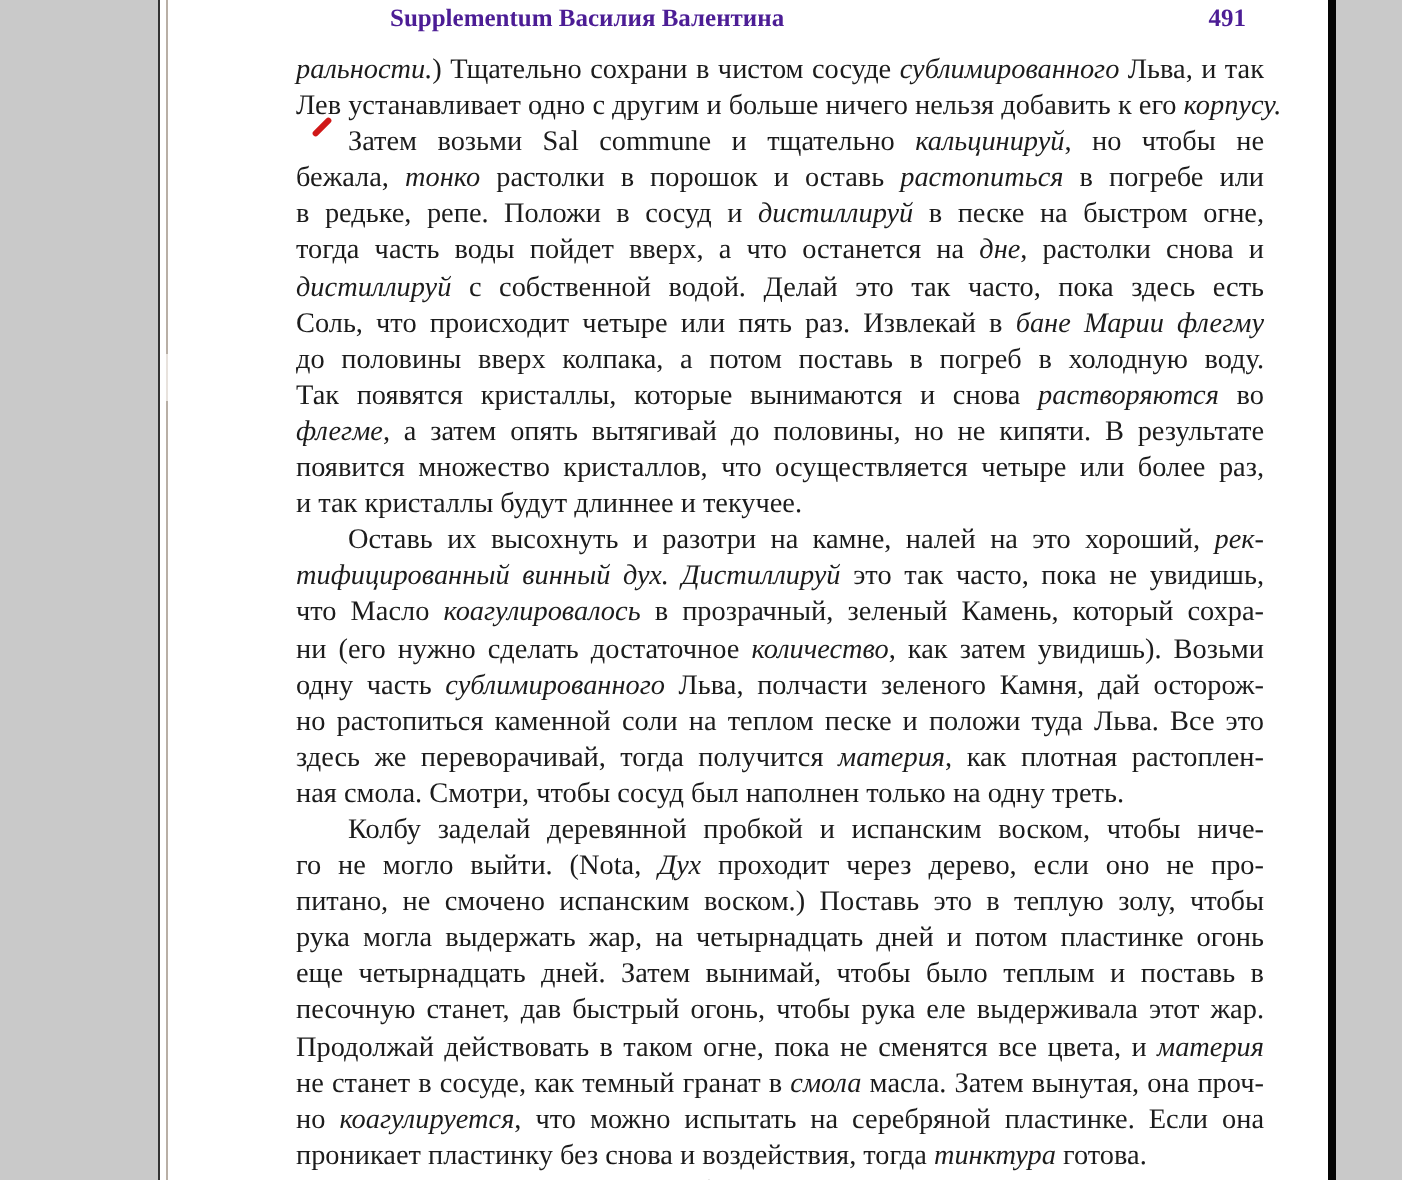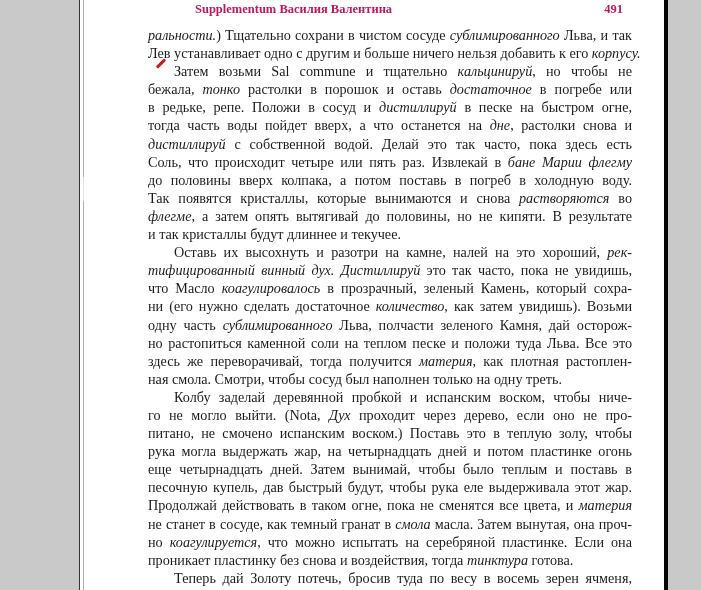--- a/index.html
+++ b/index.html
@@ -18,21 +18,21 @@
   .page .scanline {
     position: absolute; left: 3px; top: 0; width: 1px; height: 590px;
     background: linear-gradient(#8a7a6a 0 30%, #d8cfc6 30% 34%, #8a7a6a 34% 100%);
     opacity: 0.6;
   }
   .right-edge {
     position: absolute; left: 664px; top: 0; width: 4px; height: 590px; background: #050505;
   }
   .header {
     position: absolute; top: 2px; left: 195px; width: 440px; height: 16px;
-    font-size: 12.5px; font-weight: bold; color: #be185d;
+    font-size: 12.5px; font-weight: bold; color: #4c1d95;
   }
   .header .title { position: absolute; left: 0; }
   .header .pgnum { position: absolute; right: 12px; }
   .text {
     position: absolute; left: 148px; top: 26px; width: 484px;
     font-size: 14.2px; line-height: 18.1px; color: #1c1c1c;
   }
   .line { white-space: nowrap; text-align: justify; text-align-last: justify; height: 18.1px; overflow: visible; }
   .line.last { text-align-last: left; }
   .line.indent { padding-left: 26px; }
@@ -54,41 +54,42 @@
   <span class="title">Supplementum Василия Валентина</span>
   <span class="pgnum">491</span>
 </div>
 
 <div class="pen-mark"></div>
 
 <div class="text" id="body-text">
     <div class="line"><i>ральности.</i><span>) Тщательно сохрани в чистом сосуде </span><i>сублимированного</i><span> Льва, и так</span></div>
     <div class="line last"><span>Лев устанавливает одно с другим и больше ничего нельзя добавить к его </span><i>корпусу.</i></div>
     <div class="line indent"><span>Затем возьми Sal commune и тщательно </span><i>кальцинируй</i><span>, но чтобы не</span></div>
-    <div class="line"><span>бежала, </span><i>тонко</i><span> растолки в порошок и оставь </span><i>достаточное</i><span> в погребе или</span></div>
+    <div class="line"><span>бежала, </span><i>тонко</i><span> растолки в порошок и оставь </span><i>растопиться</i><span> в погребе или</span></div>
     <div class="line"><span>в редьке, репе. Положи в сосуд и </span><i>дистиллируй</i><span> в песке на быстром огне,</span></div>
     <div class="line"><span>тогда часть воды пойдет вверх, а что останется на </span><i>дне</i><span>, растолки снова и</span></div>
     <div class="line"><i>дистиллируй</i><span> с собственной водой. Делай это так часто, пока здесь есть</span></div>
     <div class="line"><span>Соль, что происходит четыре или пять раз. Извлекай в </span><i>бане Марии флегму</i></div>
     <div class="line"><span>до половины вверх колпака, а потом поставь в погреб в холодную воду.</span></div>
     <div class="line"><span>Так появятся кристаллы, которые вынимаются и снова </span><i>растворяются</i><span> во</span></div>
     <div class="line"><i>флегме</i><span>, а затем опять вытягивай до половины, но не кипяти. В результате</span></div>
+    <div class="line"><span>появится множество кристаллов, что осуществляется четыре или более раз,</span></div>
     <div class="line last"><span>и так кристаллы будут длиннее и текучее.</span></div>
     <div class="line indent"><span>Оставь их высохнуть и разотри на камне, налей на это хороший, </span><i>рек-</i></div>
     <div class="line"><i>тифицированный винный дух.</i><span> </span><i>Дистиллируй</i><span> это так часто, пока не увидишь,</span></div>
     <div class="line"><span>что Масло </span><i>коагулировалось</i><span> в прозрачный, зеленый Камень, который сохра-</span></div>
     <div class="line"><span>ни (его нужно сделать достаточное </span><i>количество</i><span>, как затем увидишь). Возьми</span></div>
     <div class="line"><span>одну часть </span><i>сублимированного</i><span> Льва, полчасти зеленого Камня, дай осторож-</span></div>
     <div class="line"><span>но растопиться каменной соли на теплом песке и положи туда Льва. Все это</span></div>
     <div class="line"><span>здесь же переворачивай, тогда получится </span><i>материя</i><span>, как плотная растоплен-</span></div>
     <div class="line last"><span>ная смола. Смотри, чтобы сосуд был наполнен только на одну треть.</span></div>
     <div class="line indent"><span>Колбу заделай деревянной пробкой и испанским воском, чтобы ниче-</span></div>
     <div class="line"><span>го не могло выйти. (Nota, </span><i>Дух</i><span> проходит через дерево, если оно не про-</span></div>
     <div class="line"><span>питано, не смочено испанским воском.) Поставь это в теплую золу, чтобы</span></div>
     <div class="line"><span>рука могла выдержать жар, на четырнадцать дней и потом пластинке огонь</span></div>
     <div class="line"><span>еще четырнадцать дней. Затем вынимай, чтобы было теплым и поставь в</span></div>
-    <div class="line"><span>песочную купель, дав быстрый будут, чтобы рука еле выдерживала этот жар.</span></div>
+    <div class="line"><span>песочную станет, дав быстрый огонь, чтобы рука еле выдерживала этот жар.</span></div>
     <div class="line"><span>Продолжай действовать в таком огне, пока не сменятся все цвета, и </span><i>материя</i></div>
     <div class="line"><span>не станет в сосуде, как темный гранат в </span><i>смола</i><span> масла. Затем вынутая, она проч-</span></div>
     <div class="line"><span>но </span><i>коагулируется</i><span>, что можно испытать на серебряной пластинке. Если она</span></div>
     <div class="line last"><span>проникает пластинку без снова и воздействия, тогда </span><i>тинктура</i><span> готова.</span></div>
     <div class="line indent"><span>Теперь дай Золоту потечь, бросив туда по весу в восемь зерен ячменя,</span></div>
   </div>
 
 </body></html>

